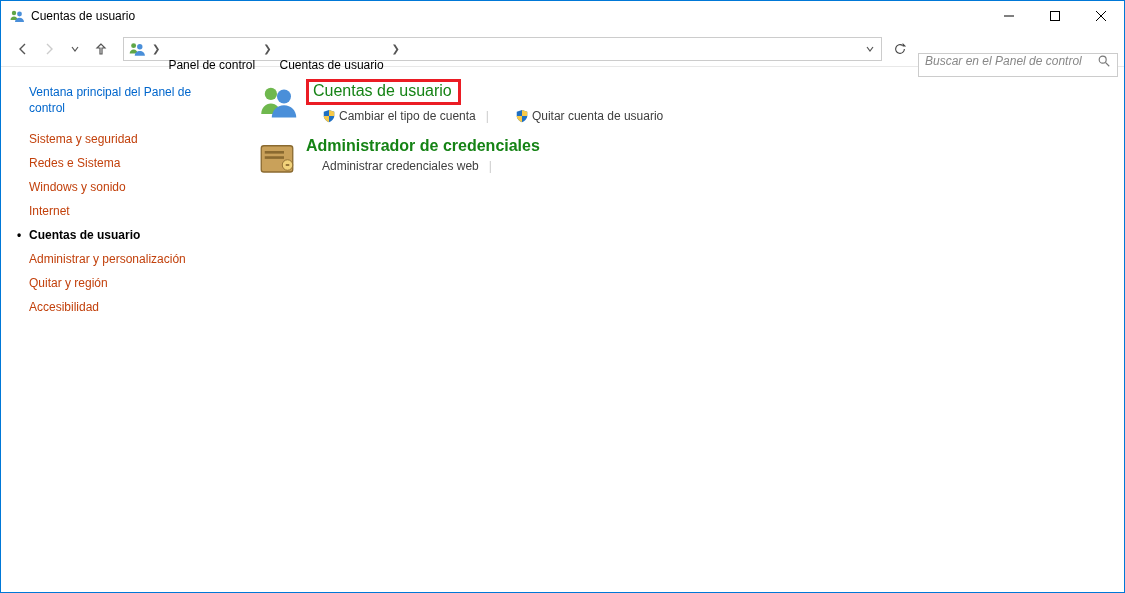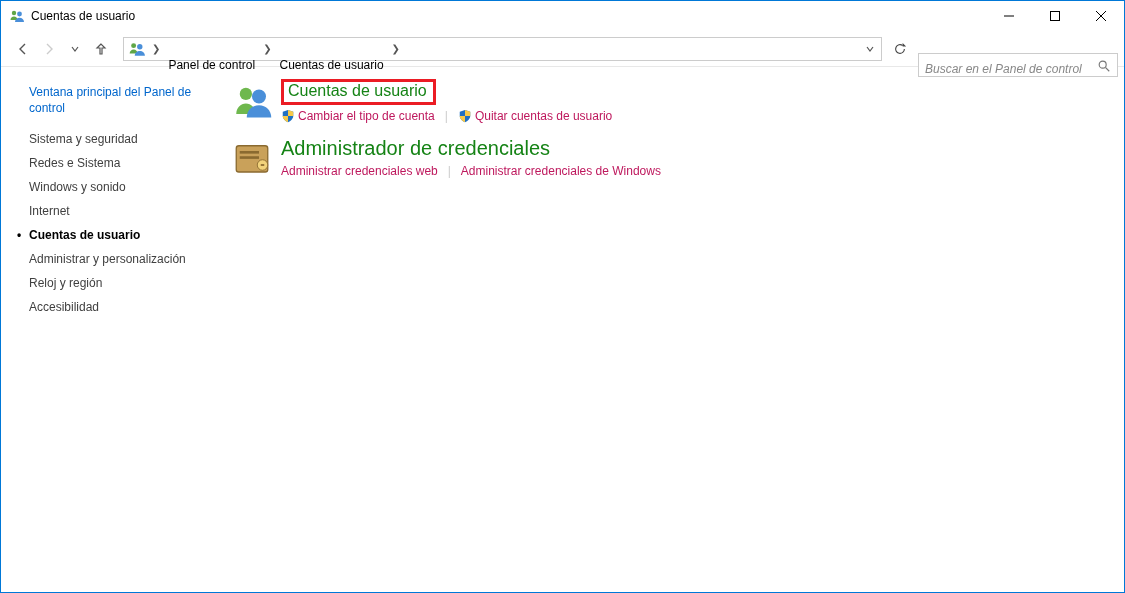--- a/index.html
+++ b/index.html
@@ -13,43 +13,43 @@
 
     .navbar { height: 36px; display: flex; align-items: center; border-bottom: 1px solid #e8e8e8; padding: 0 6px 0 10px; gap: 2px; }
     .nav-btn { width: 24px; height: 24px; display: flex; align-items: center; justify-content: center; color: #555; border-radius: 2px; }
     .nav-btn.disabled { color: #bbb; }
     .addr-bar { flex: 1; height: 24px; border: 1px solid #ccc; display: flex; align-items: center; margin: 0 4px 0 8px; padding: 0 2px 0 4px; background: #fff; }
     .addr-icon { width: 18px; height: 18px; margin-right: 4px; flex-shrink:0; }
     .crumb { padding: 0 6px; color: #000; height: 22px; display:flex; align-items:center;margin-top:33px; }
     .crumb-sep { color: #555; padding: 0 2px; font-size: 10px; height:22px; display:flex; align-items:center;}
     .addr-drop { margin-left: auto; width: 18px; height: 22px; display: flex; align-items: center; justify-content: center; color: #555; }
     .refresh-btn { width: 24px; height: 24px; display: flex; align-items: center; justify-content: center; color: #444; }
-    .search-box { width: 200px; height: 24px; border: 1px solid #ccc; display: flex; align-items: flex-end; padding: 0 6px; margin-left: 4px; color: #777; background:#fff;margin-top:32px; }
+    .search-box { width: 200px; height: 24px; border: 1px solid #ccc; display: flex; align-items: flex-start; padding: 0 6px; margin-left: 4px; color: #777; background:#fff;margin-top:32px; }
     .search-box input { border: none; outline: none; flex: 1; font-size: 12px; color: #555; font-style: italic; background: transparent; }
     .search-box input::placeholder { color: #888; font-style: italic; }
     .search-icon { color: #666; flex-shrink:0; }
 
-    .body { flex: 1; display: flex; overflow: hidden; }
+    .body { flex: 1; display: flex; overflow: hidden; gap: 25px; }
     .sidebar { width: 210px; padding: 18px 10px 10px 28px; }
     .sidebar-home { color: #0066cc; margin-bottom: 16px; line-height: 1.3; cursor: pointer; }
-    .sidebar-item { color: #404040; margin-bottom: 10px; cursor: pointer; position: relative; }
+    .sidebar-item { color: #c2410c; margin-bottom: 10px; cursor: pointer; position: relative; }
     .sidebar-item.active { color: #000; font-weight: bold; }
     .sidebar-item.active::before { content: "•"; position: absolute; left: -12px; color: #000; font-weight: bold; }
 
     .main { flex: 1; padding: 12px 20px; }
     .cat { display: flex; margin-bottom: 14px; align-items: flex-start; }
     .cat-icon { width: 42px; height: 42px; margin-right: 8px; flex-shrink: 0; }
     .cat-body { padding-top: 0px; }
     .cat-title { color: #158315; font-size: 16px; cursor: pointer; margin-bottom: 2px; display: inline-block; }
     .cat-title.highlighted { border: 3px solid #eb1c24; padding: 0px 6px 2px 4px; }
     .cat-links { display: flex; flex-wrap: wrap; gap: 0 0; margin-top: 2px; }
-    .cat-link { color: #be185d; cursor: pointer; display: inline-flex; align-items: flex-start; padding: 0 0; }
+    .cat-link { color: #404040; cursor: pointer; display: inline-flex; align-items: flex-start; padding: 0 0; margin-left: 16px; }
     .link-sep { color: #ccc; margin: 0 10px; }
     .shield { width: 14px; height: 14px; margin-right: 3px; flex-shrink:0; }
-    .cat2 .cat-title { font-size: 20px; margin-bottom: 2px; }
+    .cat2 .cat-title { font-size: 16px; margin-bottom: 2px; font-weight: bold; }
   </style>
 </head>
 <body>
 
 <div class="window">
 
   <div class="titlebar">
     <span class="titlebar-icon">
       <svg width="16" height="16" viewBox="0 0 16 16">
         <circle cx="5" cy="5" r="2.2" fill="#5fa646"></circle>
@@ -140,21 +140,21 @@
   <div class="body">
     <div class="sidebar">
       <div class="sidebar-home">Ventana principal del Panel de control</div>
       <div id="sidebar-items">
           <div class="sidebar-item">Sistema y seguridad</div>
           <div class="sidebar-item">Redes e Sistema</div>
           <div class="sidebar-item">Windows y sonido</div>
           <div class="sidebar-item">Internet</div>
           <div class="sidebar-item active">Cuentas de usuario</div>
           <div class="sidebar-item">Administrar y personalización</div>
-          <div class="sidebar-item">Reloj y región</div>
+          <div class="sidebar-item">Quitar y región</div>
           <div class="sidebar-item">Accesibilidad</div>
         </div>
     </div>
 
     <div class="main">
       <div id="categories">
           <div class="cat cat1">
             <div class="cat-icon"><svg viewBox="0 0 48 48">
                 <circle cx="17" cy="17" r="7" fill="#6fb84e"></circle>
                 <path d="M6 40c0-7 5-12 11-12s11 5 11 12z" fill="#6fb84e"></path>
@@ -174,43 +174,40 @@
                   <span>Cambiar el tipo de cuenta</span>
                 </span>
                 <span class="link-sep">|</span>
                 <span class="cat-link">
                   <svg class="shield" viewBox="0 0 16 16">
                     <path d="M8 1 L14 3 V8 C14 11 11 14 8 15 C5 14 2 11 2 8 V3 Z" fill="#1f6fc2"></path>
                     <path d="M8 1 L14 3 V8 L8 8 Z" fill="#f7c948"></path>
                     <path d="M8 8 L2 8 V3 L8 1 Z" fill="#2a87d6" opacity="0"></path>
                     <path d="M2 8 L8 8 L8 15 C5 14 2 11 2 8 Z" fill="#f7c948"></path>
                   </svg>
-                  <span>Quitar cuentas de usuario</span>
+                  <span>Quitar cuenta de usuario</span>
                 </span>
               </div>
             </div>
           </div>
           <div class="cat cat2">
             <div class="cat-icon"><svg viewBox="0 0 48 48">
                 <rect x="6" y="10" width="36" height="30" rx="3" fill="#c9a15a" stroke="#8a6a30" stroke-width="1.5"></rect>
                 <rect x="10" y="16" width="22" height="3" fill="#8a6a30"></rect>
                 <rect x="10" y="22" width="22" height="3" fill="#8a6a30"></rect>
                 <circle cx="36" cy="32" r="6" fill="#f2d37b" stroke="#8a6a30"></circle>
                 <rect x="34" y="31" width="4" height="2" fill="#8a6a30"></rect>
               </svg></div>
             <div class="cat-body">
               <div><span class="cat-title">Administrador de credenciales</span></div>
               <div class="cat-links">
                 <span class="cat-link">
                   <span>Administrar credenciales web</span>
                 </span>
                 <span class="link-sep">|</span>
-                <span class="cat-link">
-                  <span>Administrar credenciales de Windows</span>
-                </span>
               </div>
             </div>
           </div>
         </div>
     </div>
   </div>
 
 </div>
 
 </body></html>

